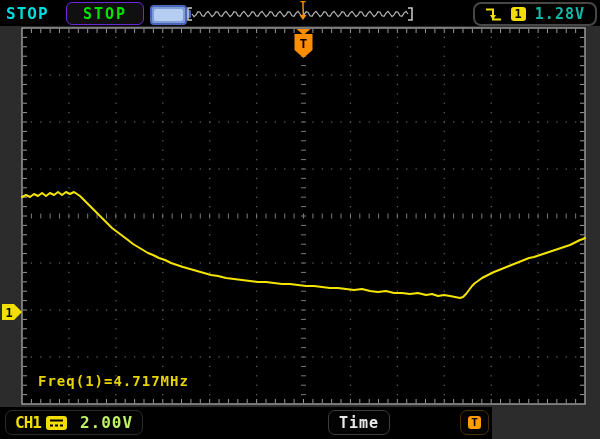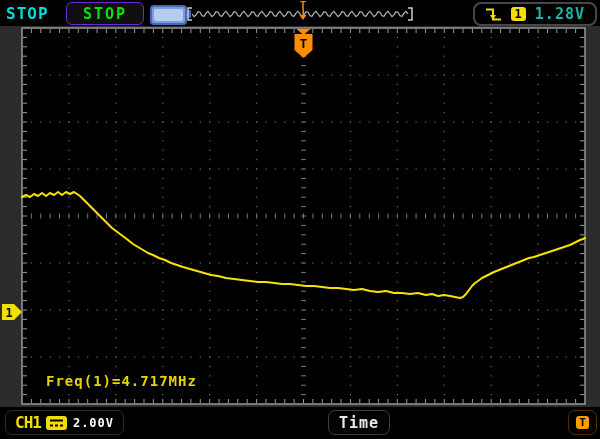--- a/index.html
+++ b/index.html
@@ -17,27 +17,27 @@
   .battery .nub{position:absolute;right:-6px;top:3px;width:4px;height:8px;background:#4a66b8;border-radius:1px;}
   .membar{position:absolute;left:0;top:0;width:600px;height:26px;pointer-events:none;}
   .trigbox{position:absolute;right:3px;top:2px;height:20px;background:#000;border:2px solid #474747;
            border-radius:8px;display:flex;align-items:center;gap:9px;padding:0 10px;}
   .trigbox .badge{background:#f2de00;color:#000;font-size:12px;font-weight:bold;border-radius:3px;
                   padding:0px 4px;line-height:14px;}
   .trigbox .lvl{color:#14b8a6;font-size:15px;font-weight:bold;letter-spacing:1px;}
   
   .main{position:absolute;left:0;top:26px;width:600px;height:381px;background:#2c2c2c;}
   .main svg{position:absolute;left:0;top:0;}
-  .freq{position:absolute;left:46px;top:347px;color:#e8d400;font-size:14px;font-weight:bold;letter-spacing:1px;}
+  .freq{position:absolute;left:38px;top:347px;color:#e8d400;font-size:14px;font-weight:bold;letter-spacing:1px;}
   
-  .bottombar{position:absolute;left:0;top:407px;width:600px;height:32px;background:#000;}
+  .bottombar{position:absolute;left:0;top:407px;width:492px;height:32px;background:#000;}
   .chbox{position:absolute;left:5px;top:3px;height:23px;background:#030303;border:1px solid #2a2a2a;
          border-radius:7px;display:flex;align-items:center;padding:0 9px;gap:5px;}
   .chname{color:#f2de00;font-size:16px;font-weight:bold;letter-spacing:-1px;}
-  .chvolts{color:#ffffff;font-size:12px;font-weight:bold;margin-left:1px;letter-spacing:1px;}
+  .chvolts{color:#bef264;font-size:16px;font-weight:bold;margin-left:8px;letter-spacing:1px;}
   .timebox{position:absolute;left:328px;top:3px;height:23px;background:#030303;border:1px solid #3d3d3d;
            border-radius:7px;display:flex;align-items:center;padding:0 10px;gap:1px;}
   .timelabel,.timeval{color:#e8e8e8;font-size:15px;font-weight:bold;letter-spacing:1px;}
   .tofsbox{position:absolute;right:3px;top:3px;height:23px;background:#030303;border:1px solid #4a3000;
            border-radius:7px;display:flex;align-items:center;padding:0 7px;gap:2px;}
   .ticon{background:#ff9c00;color:#000;font-size:11px;font-weight:bold;border-radius:3px;
          width:13px;height:13px;display:flex;align-items:center;justify-content:center;}
   .tofsval{color:#ff9c00;font-size:15px;font-weight:bold;letter-spacing:0.5px;}
 </style>
 </head>

